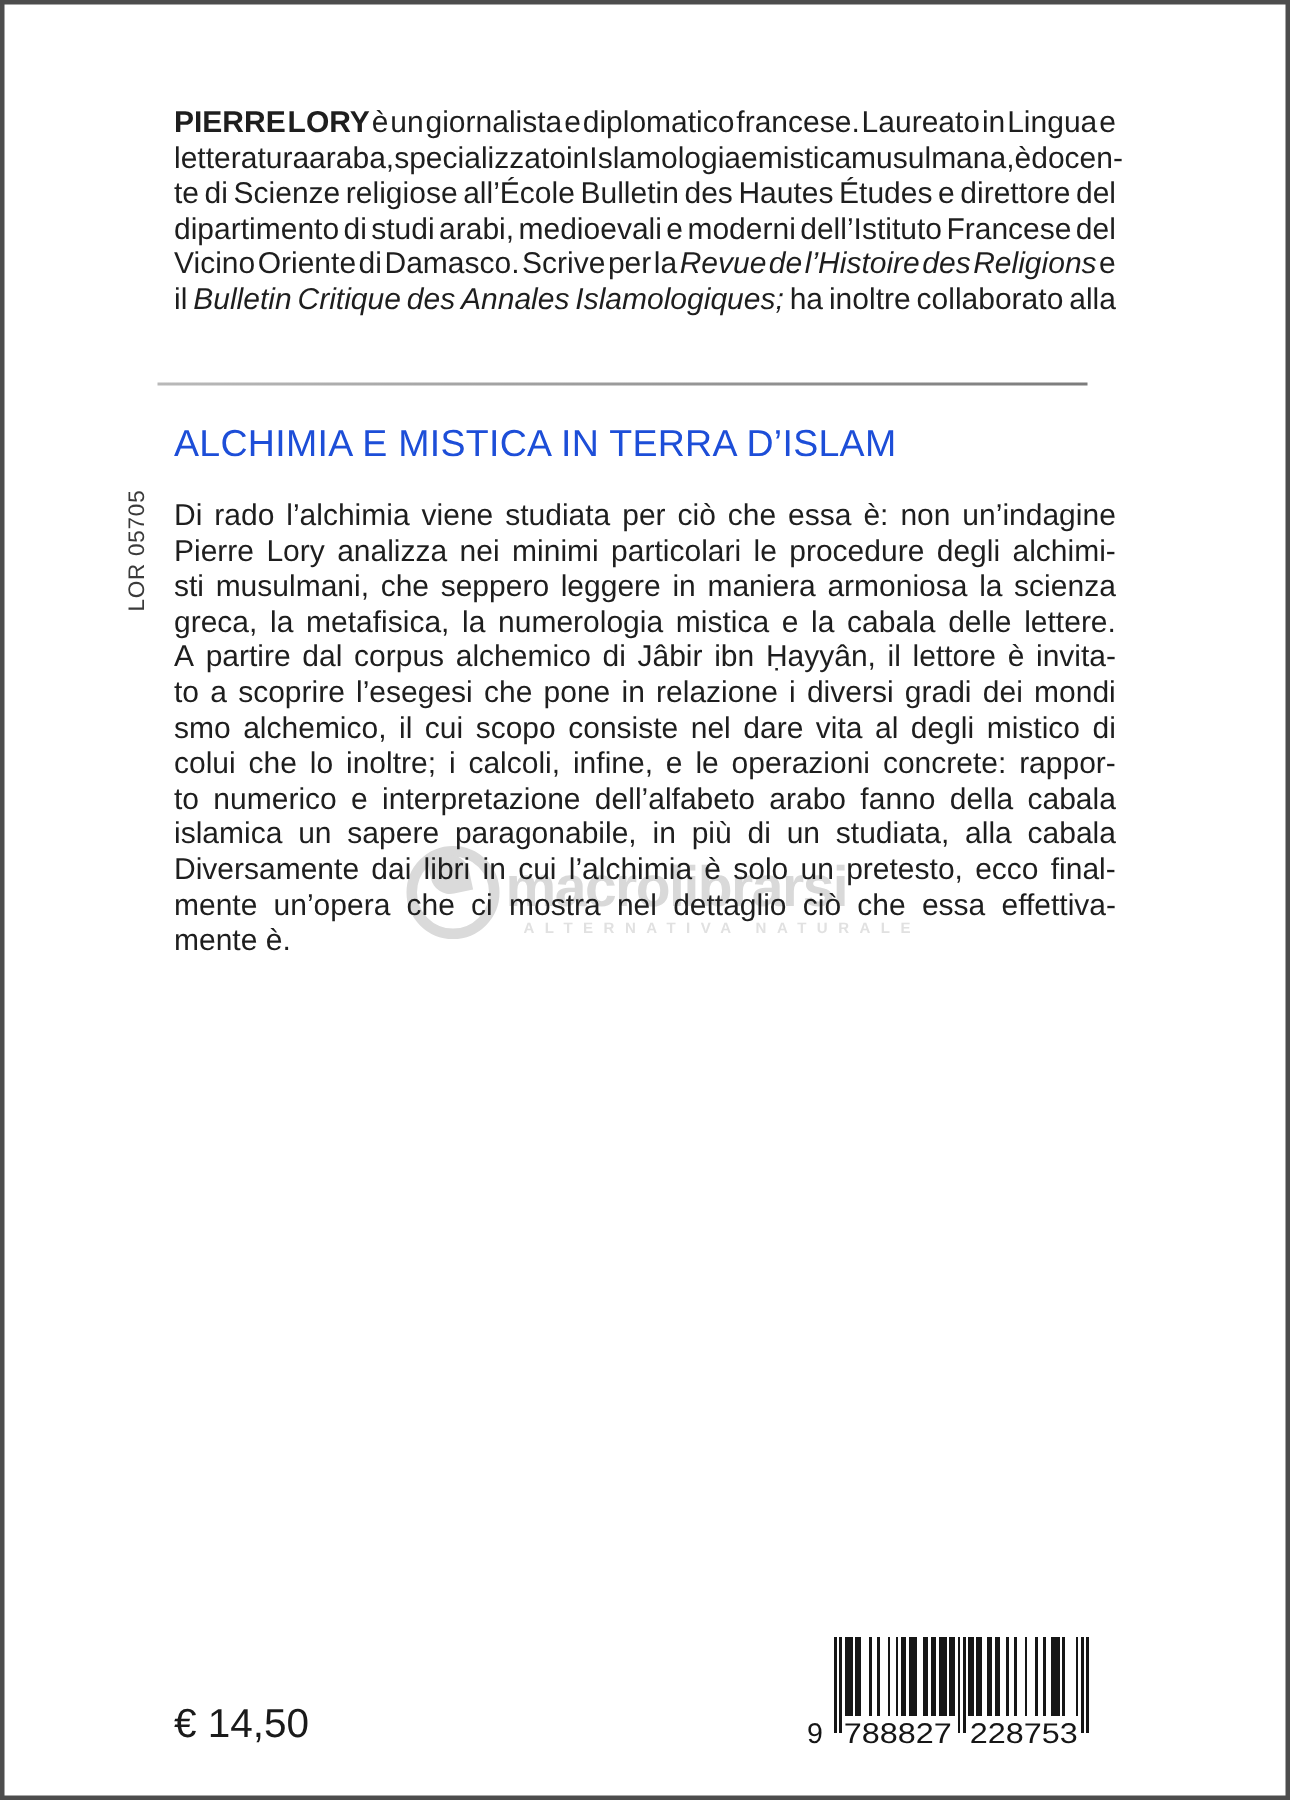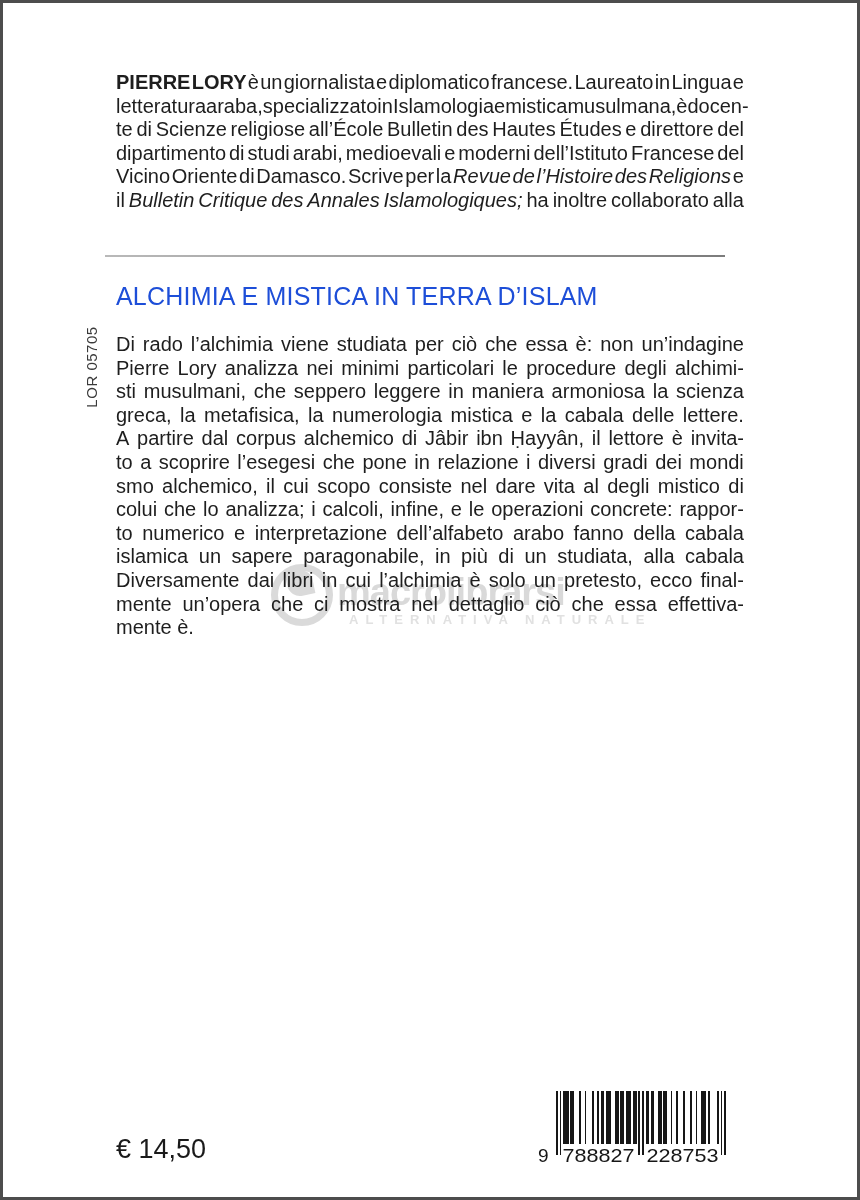--- a/index.html
+++ b/index.html
@@ -22,21 +22,21 @@
   .price{position:absolute;left:113px;top:1133px;font-size:27px;font-weight:normal;
          color:#1a1a1a;line-height:27px;}
   
   .wm{position:absolute;left:0;top:0;width:860px;height:1200px;z-index:0;}
   .wm-ring{position:absolute;left:268px;top:561px;width:48px;height:48px;
            border:7px solid #dadada;border-radius:50%;}
   .wm-leaf{position:absolute;left:284px;top:567px;width:26px;height:26px;
            background:#dadada;border-radius:0 50% 0 50%;transform:rotate(-12deg);}
   .wm-brand{position:absolute;left:334px;top:570px;font-size:38px;font-weight:bold;
             letter-spacing:-1px;color:#d9d9d9;line-height:38px;}
-  .wm-tag{position:absolute;left:346px;top:610px;font-size:13px;font-weight:bold;
+  .wm-tag{position:absolute;left:346px;top:610px;font-size:10px;font-weight:bold;
           letter-spacing:7px;color:#e1e1e1;line-height:14px;}
   .text-layer{position:relative;z-index:1;}
   .barcode{position:absolute;left:532px;top:1082px;width:200px;height:80px;}
   .barcode svg{shape-rendering:crispEdges;}
 </style>
 </head>
 <body>
 
 <div class="stage">
   <div class="cover">
@@ -65,21 +65,21 @@
       <div class="spine">LOR 05705</div>
 
       <div class="textcol" style="top:330px;" id="synopsis-par">
           <div class="tline just"><span class="">Di</span><span class="">rado</span><span class="">l’alchimia</span><span class="">viene</span><span class="">studiata</span><span class="">per</span><span class="">ciò</span><span class="">che</span><span class="">essa</span><span class="">è:</span><span class="">non</span><span class="">un’indagine</span></div>
           <div class="tline just"><span class="">Pierre</span><span class="">Lory</span><span class="">analizza</span><span class="">nei</span><span class="">minimi</span><span class="">particolari</span><span class="">le</span><span class="">procedure</span><span class="">degli</span><span class="">alchimi-</span></div>
           <div class="tline just"><span class="">sti</span><span class="">musulmani,</span><span class="">che</span><span class="">seppero</span><span class="">leggere</span><span class="">in</span><span class="">maniera</span><span class="">armoniosa</span><span class="">la</span><span class="">scienza</span></div>
           <div class="tline just"><span class="">greca,</span><span class="">la</span><span class="">metafisica,</span><span class="">la</span><span class="">numerologia</span><span class="">mistica</span><span class="">e</span><span class="">la</span><span class="">cabala</span><span class="">delle</span><span class="">lettere.</span></div>
           <div class="tline just"><span class="">A</span><span class="">partire</span><span class="">dal</span><span class="">corpus</span><span class="">alchemico</span><span class="">di</span><span class="">Jâbir</span><span class="">ibn</span><span class="">Ḥayyân,</span><span class="">il</span><span class="">lettore</span><span class="">è</span><span class="">invita-</span></div>
           <div class="tline just"><span class="">to</span><span class="">a</span><span class="">scoprire</span><span class="">l’esegesi</span><span class="">che</span><span class="">pone</span><span class="">in</span><span class="">relazione</span><span class="">i</span><span class="">diversi</span><span class="">gradi</span><span class="">dei</span><span class="">mondi</span></div>
           <div class="tline just"><span class="">smo</span><span class="">alchemico,</span><span class="">il</span><span class="">cui</span><span class="">scopo</span><span class="">consiste</span><span class="">nel</span><span class="">dare</span><span class="">vita</span><span class="">al</span><span class="">degli</span><span class="">mistico</span><span class="">di</span></div>
-          <div class="tline just"><span class="">colui</span><span class="">che</span><span class="">lo</span><span class="">analizza;</span><span class="">i</span><span class="">calcoli,</span><span class="">infine,</span><span class="">e</span><span class="">le</span><span class="">operazioni</span><span class="">concrete:</span><span class="">rappor-</span></div>
+          <div class="tline just"><span class="">colui</span><span class="">che</span><span class="">lo</span><span class="">inoltre;</span><span class="">i</span><span class="">calcoli,</span><span class="">infine,</span><span class="">e</span><span class="">le</span><span class="">operazioni</span><span class="">concrete:</span><span class="">rappor-</span></div>
           <div class="tline just"><span class="">to</span><span class="">numerico</span><span class="">e</span><span class="">interpretazione</span><span class="">dell’alfabeto</span><span class="">arabo</span><span class="">fanno</span><span class="">della</span><span class="">cabala</span></div>
           <div class="tline just"><span class="">islamica</span><span class="">un</span><span class="">sapere</span><span class="">paragonabile,</span><span class="">in</span><span class="">più</span><span class="">di</span><span class="">un</span><span class="">studiata,</span><span class="">alla</span><span class="">cabala</span></div>
           <div class="tline just"><span class="">Diversamente</span><span class="">dai</span><span class="">libri</span><span class="">in</span><span class="">cui</span><span class="">l’alchimia</span><span class="">è</span><span class="">solo</span><span class="">un</span><span class="">pretesto,</span><span class="">ecco</span><span class="">final-</span></div>
           <div class="tline just"><span class="">mente</span><span class="">un’opera</span><span class="">che</span><span class="">ci</span><span class="">mostra</span><span class="">nel</span><span class="">dettaglio</span><span class="">ciò</span><span class="">che</span><span class="">essa</span><span class="">effettiva-</span></div>
           <div class="tline short"><span class="">mente è.</span></div>
         </div>
 
       <div class="price">€ 14,50</div>
 
       <div class="barcode">

